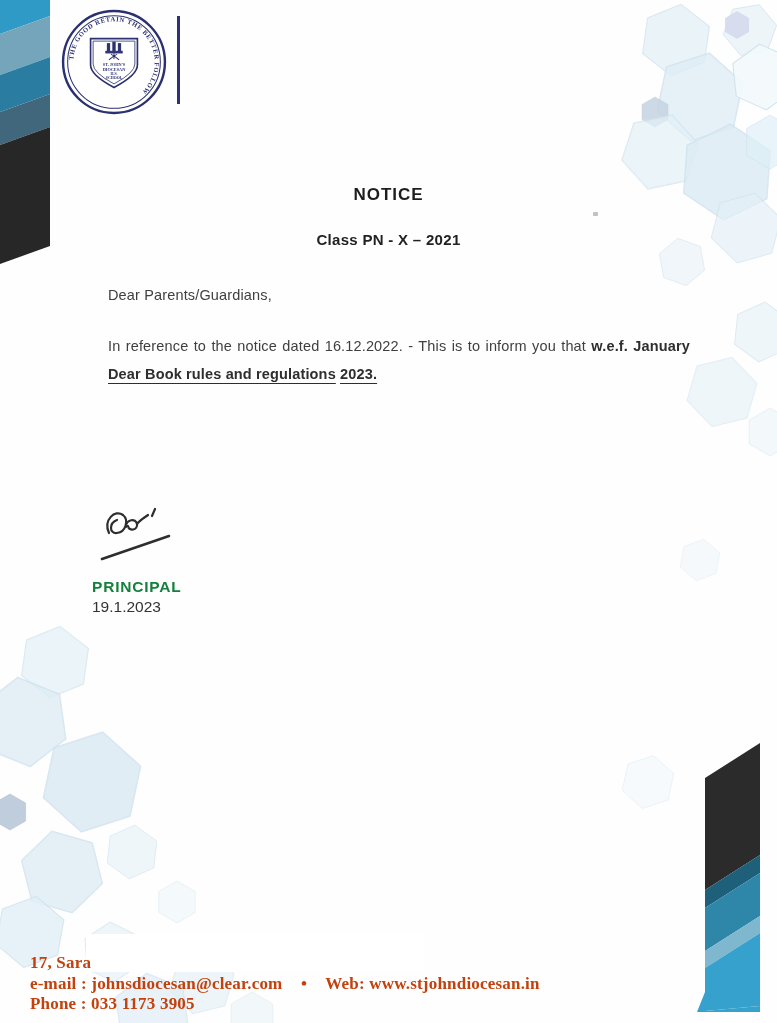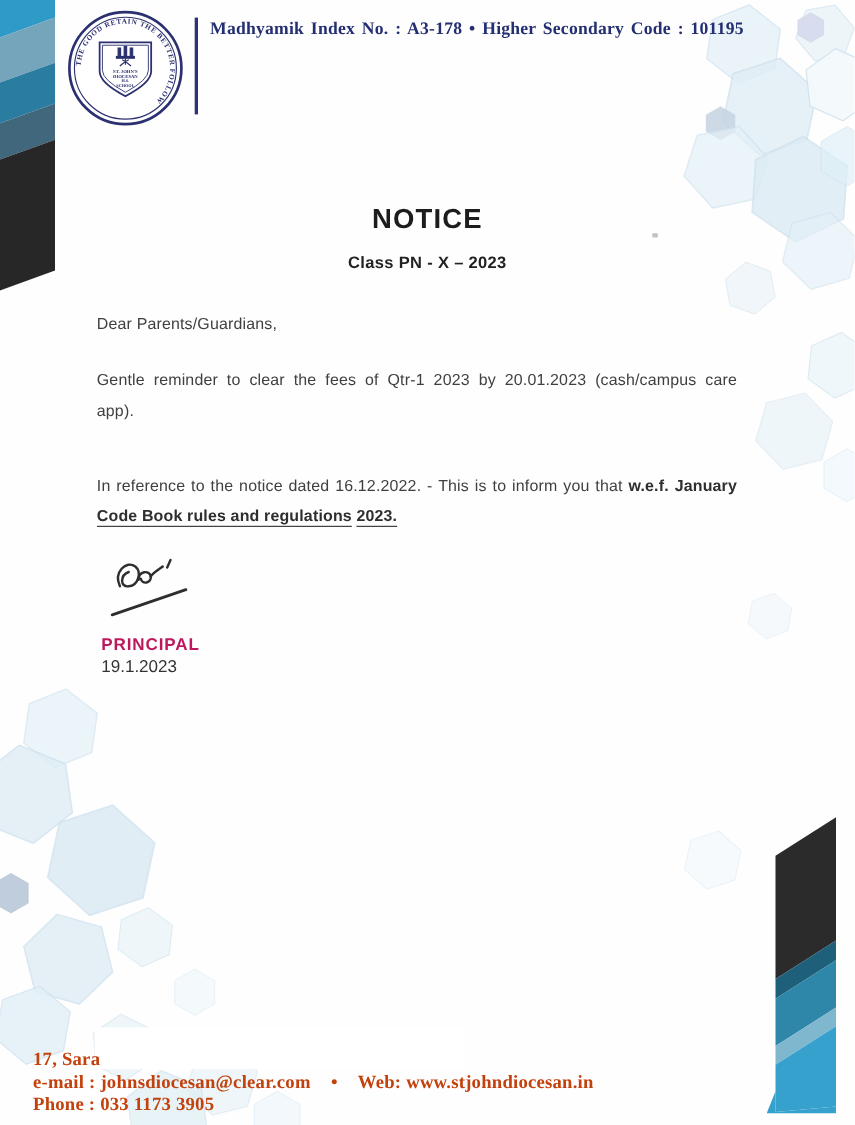--- a/index.html
+++ b/index.html
@@ -11,36 +11,36 @@
   
   .logo{left:60px;top:7px;width:108px;height:110px;filter:blur(.3px);}
   .hdr-divider{left:177px;top:16px;width:3px;height:88px;background:#2b3377;}
   .hdr-text{left:191px;top:10px;width:560px;}
   .school-line{font-weight:bold;font-size:30px;line-height:37px;color:#333b86;letter-spacing:.6px;}
   .index-line{margin-top:8px;font-family:"Liberation Serif", serif;font-weight:bold;
               font-size:16px;color:#232f72;letter-spacing:.2px;word-spacing:2px;}
 
   
   .notice-title{left:0;top:185px;width:777px;text-align:center;font-weight:bold;
-                font-size:25px;letter-spacing:1px;color:#1d1d1d;}
+                font-size:17px;letter-spacing:1px;color:#1d1d1d;}
   .class-line{left:0;top:231px;width:777px;text-align:center;font-weight:bold;
               font-size:15px;color:#222;letter-spacing:.3px;}
 
   
-  .letter{left:88px;top:286px;width:582px;color:#3f3f3f;font-size:14.5px;letter-spacing:.15px;}
+  .letter{left:108px;top:286px;width:582px;color:#3f3f3f;font-size:14.5px;letter-spacing:.15px;}
   .salutation{line-height:18px;}
   .para{margin-top:28px;overflow:hidden;}
   .para + .para{margin-top:40px;}
   .bodyline{line-height:28px;white-space:nowrap;}
   .bodyline.just{text-align:justify;text-align-last:justify;}
   .bodyline .b{font-weight:bold;color:#2e2e2e;}
   .bodyline .u{text-decoration:underline;text-underline-offset:3.5px;text-decoration-thickness:1.4px;}
 
   .sig{left:93px;top:505px;}
-  .principal{left:92px;top:578px;font-weight:bold;font-size:15.5px;letter-spacing:.8px;color:#be185d;}
+  .principal{left:92px;top:578px;font-weight:bold;font-size:15.5px;letter-spacing:.8px;color:#15803d;}
   .sig-date{left:92px;top:598px;font-size:15.5px;color:#333;}
 
   
   .footer{left:30px;top:953px;font-family:"Liberation Serif", serif;font-weight:bold;
           font-size:17px;line-height:20.5px;color:#c2410c;letter-spacing:.2px;}
   .footer .sep{margin:0 14px;}
   .redaction{left:86px;top:934px;width:338px;height:38px;background:#ffffff;}
 
   .speck{left:593px;top:212px;width:5px;height:4px;background:#8f8f8f;opacity:.55;border-radius:1px;}
 </style>
@@ -130,36 +130,31 @@
         <text x="53" y="62.5" font-size="4.2">DIOCESAN</text>
         <text x="53" y="66.5" font-size="3.8">H.S.</text>
         <text x="53" y="70.5" font-size="3.8">SCHOOL</text>
       </g>
     </g>
   </svg>
 
   <div class="abs hdr-divider"></div>
 
   <div class="abs hdr-text">
-    <div class="index-line">Madhyamik Index No. : A3-178 • Higher Secondary Code : 101195</div>
   </div>
 
   <div class="abs notice-title">NOTICE</div>
-  <div class="abs class-line">Class PN - X – 2023</div>
+  <div class="abs class-line">Class PN - X – 2021</div>
 
   <div class="abs letter">
     <div class="salutation">Dear Parents/Guardians,</div>
     <div>
         <div class="para">
-          <div class="bodyline just"><span>Gentle reminder to clear the fees of Qtr-1 2023 by 20.01.2023 (cash/campus care</span></div>
-          <div class="bodyline"><span>app).</span></div>
-        </div>
-        <div class="para">
           <div class="bodyline just"><span>In reference to the notice dated 16.12.2022. - This is to inform you that </span><span class="b">w.e.f. January</span></div>
-          <div class="bodyline"><span class="b u">Code Book rules and regulations</span><span> </span><span class="b u">2023.</span></div>
+          <div class="bodyline"><span class="b u">Dear Book rules and regulations</span><span> </span><span class="b u">2023.</span></div>
         </div>
       </div>
   </div>
 
   <svg class="abs sig" width="85" height="62" viewBox="0 0 85 62">
     <g fill="none" stroke="#2e2e2e" stroke-width="2.2" stroke-linecap="round">
       <path d="M16,28 C10,15 22,4 30,10 C36,15 33,27 24,28 C16,29 16,18 24,15"></path>
       <path d="M33,22 C33,14 43,13 44,19 C45,25 36,27 35,21"></path>
       <path d="M44,19 C47,15 51,13 55,10"></path>
       <path d="M59,11 L62,4"></path>

